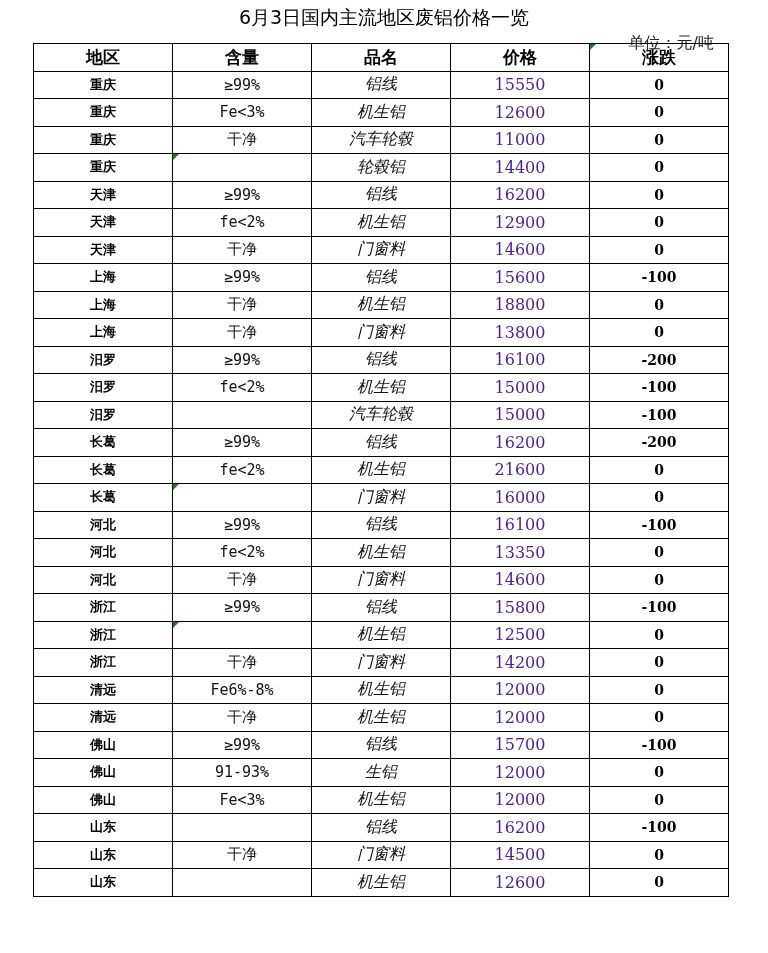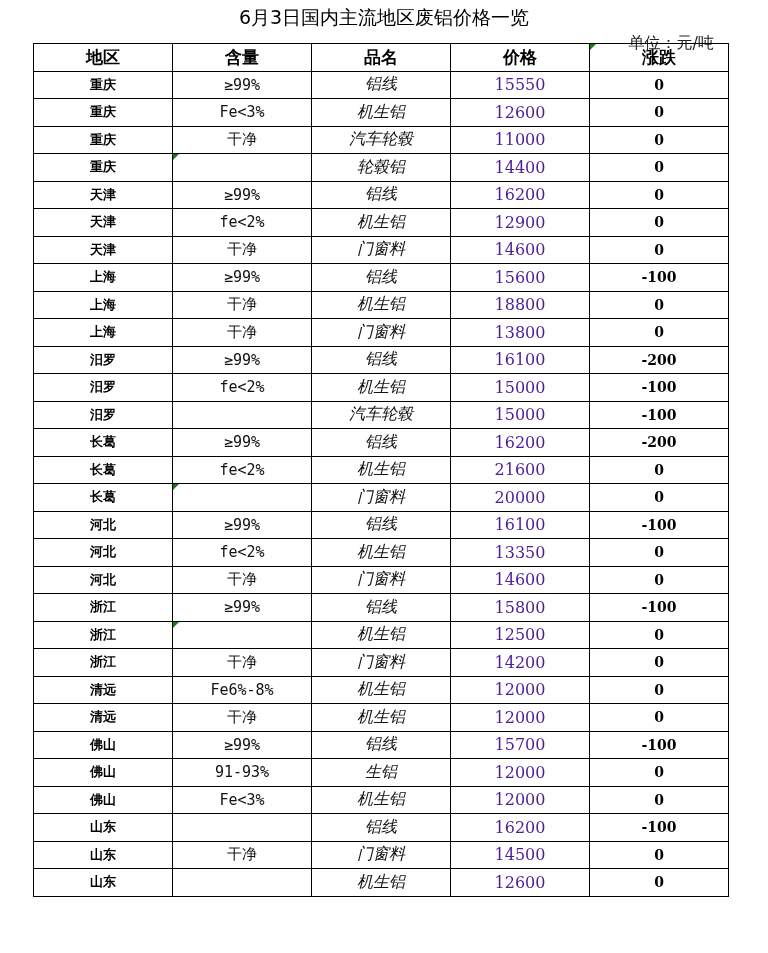--- a/index.html
+++ b/index.html
@@ -223,21 +223,21 @@
         <td class="region"><span>长葛</span></td>
         <td class="content"><span>fe&lt;2%</span></td>
         <td class="product"><span>机生铝</span></td>
         <td class="price"><span>21600</span></td>
         <td class="change"><span>0</span></td>
       </tr>
       <tr>
         <td class="region"><span>长葛</span></td>
         <td class="content"><span class="marker"></span><span></span></td>
         <td class="product"><span>门窗料</span></td>
-        <td class="price"><span>20000</span></td>
+        <td class="price"><span>16000</span></td>
         <td class="change"><span>0</span></td>
       </tr>
       <tr>
         <td class="region"><span>河北</span></td>
         <td class="content"><span>≥99%</span></td>
         <td class="product"><span>铝线</span></td>
         <td class="price"><span>16100</span></td>
         <td class="change"><span>-100</span></td>
       </tr>
       <tr>

